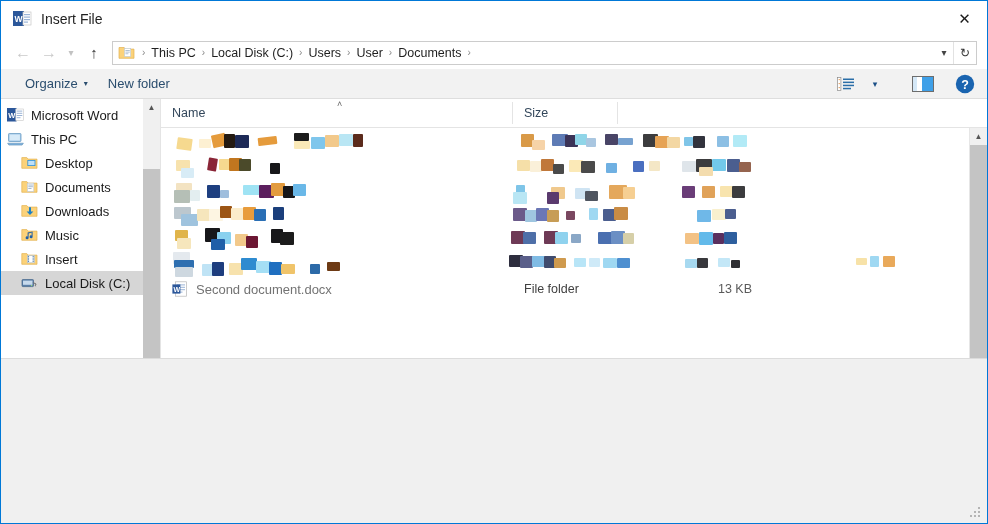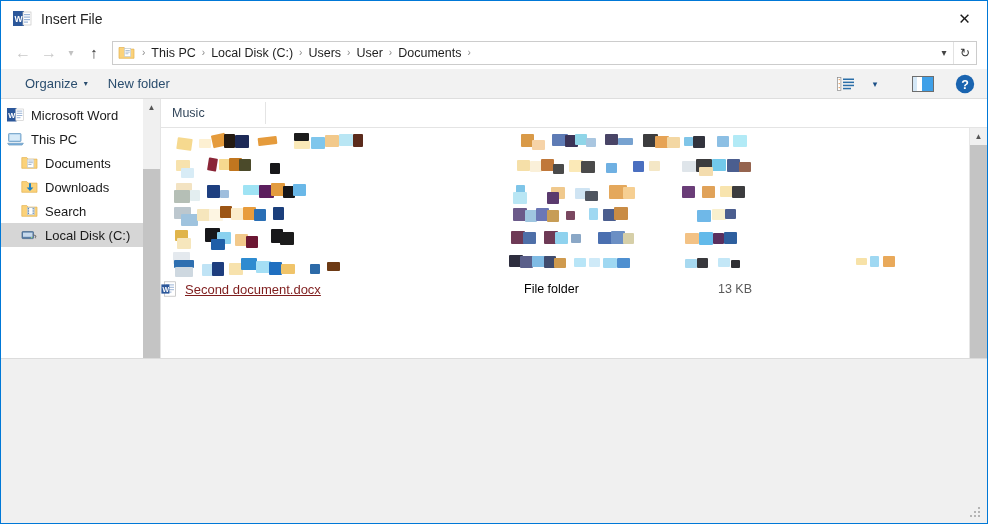--- a/index.html
+++ b/index.html
@@ -300,34 +300,33 @@
   .file-row {
     position: absolute;
     left: 0; right: 0;
     height: 22px;
     display: flex;
     align-items: center;
   }
   .file-name-cell {
     width: 352px; flex: 0 0 352px;
     display: flex; align-items: center;
-    box-sizing: border-box;
+    padding-left: 11px; box-sizing: border-box;
     font-size: 13px;
-    color: #7f1d1d;
-    text-decoration: underline;
+    color: #737373;
   }
   .file-ico { width: 16px; height: 16px; margin-right: 8px; flex:0 0 auto;}
   .file-date-cell {
     width: 155px; flex: 0 0 155px;
     font-size: 12.5px; color: #5a5a5a;
     padding-left: 11px; box-sizing: border-box;
   }
   .file-type-cell {
     width: 152px; flex: 0 0 152px;
-    font-size: 12.5px; color: #000000;
+    font-size: 12.5px; color: #404040;
     padding-left: 11px; box-sizing: border-box;
   }
   .file-size-cell {
     width: 105px; flex: 0 0 105px;
     font-size: 12.5px; color: #5a5a5a;
     text-align: right;
     padding-right: 18px; box-sizing: border-box;
   }
 
   
@@ -465,20 +464,30 @@
           <span class="side-ico">
             <svg width="17" height="16" viewBox="0 0 17 16">
               <rect x="1.5" y="2.5" width="12.5" height="8" rx="0.8" fill="#9fc6e8" stroke="#6d9ec4" stroke-width="0.8"></rect>
               <rect x="2.6" y="3.5" width="10.3" height="6" fill="#d7eaf8"></rect>
               <path d="M0.6 12.2 h15.8 l-1.3 1.9 H1.9 Z" fill="#7fb2dd" stroke="#5e90b8" stroke-width="0.6"></path>
             </svg>
           </span>
           <span>This PC</span>
         </div>
 
+        <div class="side-item indent1">
+          <span class="side-ico">
+            <svg width="17" height="16" viewBox="0 0 17 16">
+              <path d="M0.8 2.6 h5 l1.3 1.5 H16 v9.2 H0.8 Z" fill="#fbd27a" stroke="#e3b252" stroke-width="0.7"></path>
+              <rect x="6.4" y="5" width="8" height="6" fill="#2f8fd6"></rect>
+              <rect x="7.2" y="5.8" width="6.4" height="4.4" fill="#bfe0f6"></rect>
+            </svg>
+          </span>
+          <span>Desktop</span>
+        </div>
 
         <div class="side-item indent1">
           <span class="side-ico">
             <svg width="17" height="16" viewBox="0 0 17 16">
               <path d="M0.8 2.6 h5 l1.3 1.5 H16 v9.2 H0.8 Z" fill="#fbd27a" stroke="#e3b252" stroke-width="0.7"></path>
               <rect x="6.4" y="4.2" width="6.4" height="8.2" fill="#ffffff" stroke="#b9c6d4" stroke-width="0.6"></rect>
               <rect x="7.3" y="5.6" width="4.6" height="0.9" fill="#9db2c9"></rect>
               <rect x="7.3" y="7.3" width="4.6" height="0.9" fill="#9db2c9"></rect>
               <rect x="7.3" y="9" width="3.2" height="0.9" fill="#9db2c9"></rect>
             </svg>
@@ -489,36 +498,45 @@
         <div class="side-item indent1">
           <span class="side-ico">
             <svg width="17" height="16" viewBox="0 0 17 16">
               <path d="M0.8 2.6 h5 l1.3 1.5 H16 v9.2 H0.8 Z" fill="#fbd27a" stroke="#e3b252" stroke-width="0.7"></path>
               <path d="M10 4.2 v4.2 h2.4 L9 12 L5.6 8.4 H8 V4.2 Z" fill="#1b7fc4"></path>
             </svg>
           </span>
           <span>Downloads</span>
         </div>
 
+        <div class="side-item indent1">
+          <span class="side-ico">
+            <svg width="17" height="16" viewBox="0 0 17 16">
+              <path d="M0.8 2.6 h5 l1.3 1.5 H16 v9.2 H0.8 Z" fill="#fbd27a" stroke="#e3b252" stroke-width="0.7"></path>
+              <path d="M11.6 4.4 v5.4 a1.5 1.5 0 1 1 -1 -1.4 V5.6 l-3 0.8 v4.4 a1.5 1.5 0 1 1 -1 -1.4 V5.6 Z" fill="#1f5fa8"></path>
+            </svg>
+          </span>
+          <span>Music</span>
+        </div>
 
 
         <div class="side-item indent1">
           <span class="side-ico">
             <svg width="17" height="16" viewBox="0 0 17 16">
               <path d="M0.8 2.6 h5 l1.3 1.5 H16 v9.2 H0.8 Z" fill="#fbd27a" stroke="#e3b252" stroke-width="0.7"></path>
               <rect x="6.4" y="4.6" width="7" height="7.2" fill="#ffffff" stroke="#a7b9cb" stroke-width="0.6"></rect>
               <rect x="6.9" y="5.2" width="1.2" height="1.2" fill="#3b6ea5"></rect>
               <rect x="6.9" y="7.4" width="1.2" height="1.2" fill="#3b6ea5"></rect>
               <rect x="6.9" y="9.6" width="1.2" height="1.2" fill="#3b6ea5"></rect>
               <rect x="11.6" y="5.2" width="1.2" height="1.2" fill="#3b6ea5"></rect>
               <rect x="11.6" y="7.4" width="1.2" height="1.2" fill="#3b6ea5"></rect>
               <rect x="11.6" y="9.6" width="1.2" height="1.2" fill="#3b6ea5"></rect>
             </svg>
           </span>
-          <span>Search</span>
+          <span>Insert</span>
         </div>
 
         <div class="side-item indent1 selected">
           <span class="side-ico">
             <svg width="17" height="16" viewBox="0 0 17 16">
               <rect x="1" y="4.6" width="11.5" height="7" rx="0.8" fill="#5b7fa8" stroke="#3f6287" stroke-width="0.7"></rect>
               <rect x="2" y="5.6" width="9.5" height="4.2" fill="#c6d9ec"></rect>
               <circle cx="10.6" cy="10.6" r="0.7" fill="#9fe870"></circle>
               <path d="M11.8 7.5 q3.4 -0.3 3.8 2.6 l-1 -0.5 l0.6 1.8 l-1.8 -0.7 l1 -0.5 q-0.4 -2.2 -2.6 -2 Z" fill="#6f6f6f"></path>
             </svg>
@@ -530,22 +548,26 @@
       <div class="scroll-v">
         <div class="sb-arrow">▲</div>
         <div class="sb-track">
           <div class="sb-thumb" style="top:53px;bottom:0;"></div>
         </div>
       </div>
     </div>
 
     <div class="filelist">
       <div class="colhead">
+        <div class="col name">
+          <span>Name</span>
+          <span class="sort-mark">˄</span>
+        </div>
         <div class="col size">
-          <span>Music</span>
+          <span>Size</span>
         </div>
       </div>
 
       <div class="rows">
         <div class="rows-inner">
 
           <div>
             <span class="redact" style="left:16px;top:10px;width:15px;height:12px;background:#f6d98f;transform:rotate(8deg);"></span>
             <span class="redact" style="left:38px;top:11px;width:12px;height:9px;background:#fdf0d2;"></span>
             <span class="redact" style="left:51px;top:6px;width:14px;height:13px;background:#e59b3c;transform:rotate(-12deg);"></span>

